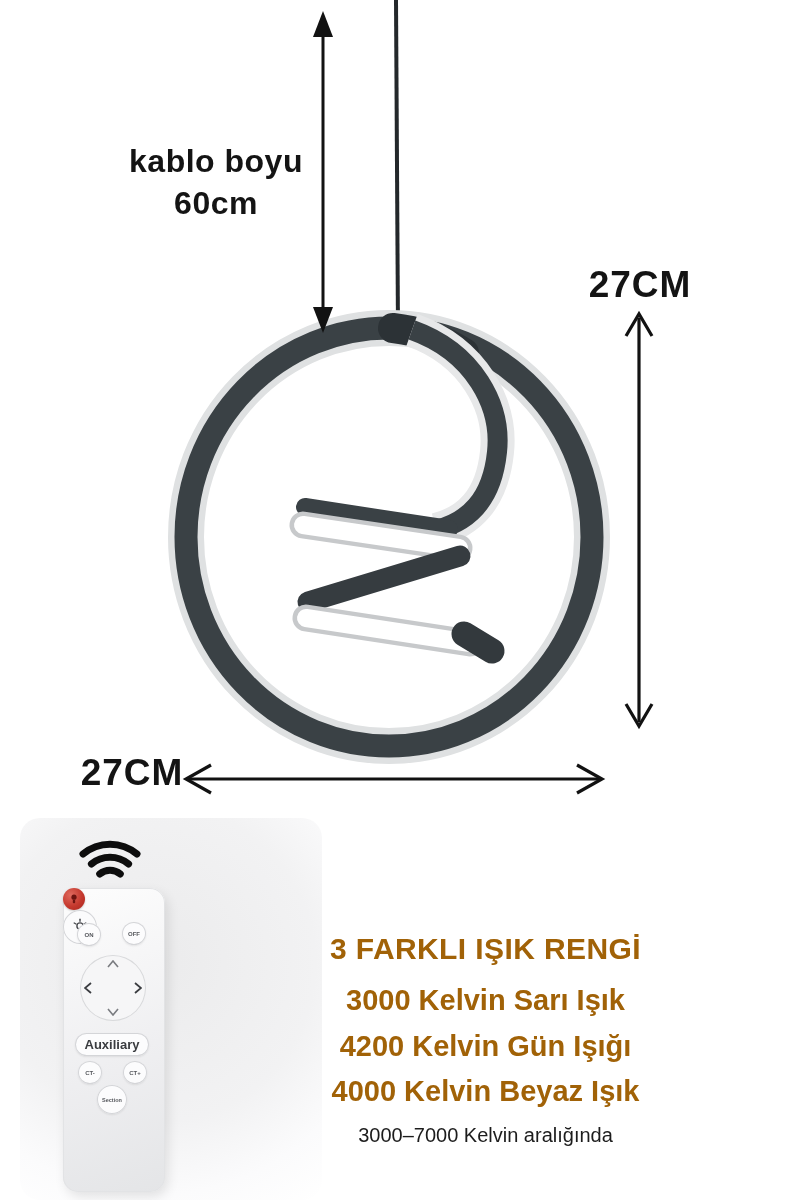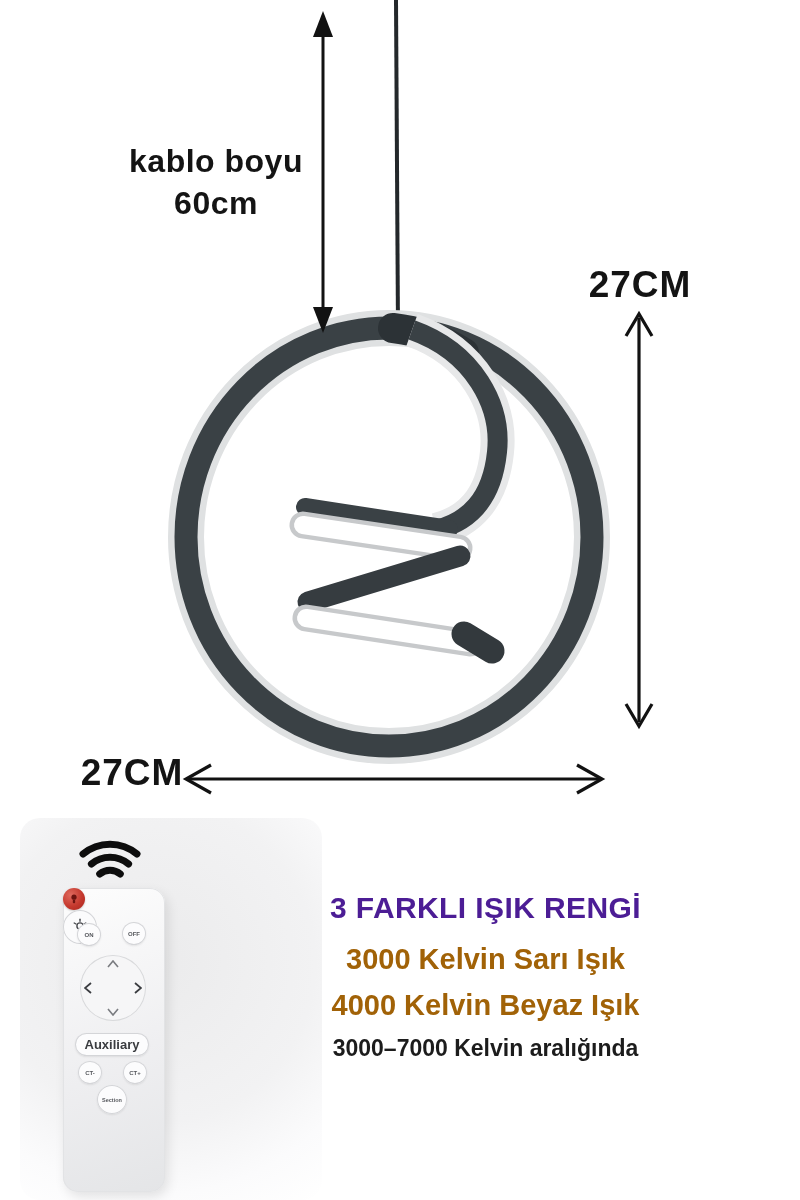--- a/index.html
+++ b/index.html
@@ -17,25 +17,25 @@
     font-size:32px;font-weight:700;line-height:42px;color:#141414;
     letter-spacing:.5px;
   }
   .dim-height{left:565px;top:264px;width:150px;text-align:center;
     font-size:37px;font-weight:700;color:#141414;letter-spacing:1px;}
   .dim-width{left:57px;top:752px;width:150px;text-align:center;
     font-size:37px;font-weight:700;color:#141414;letter-spacing:1px;}
 
   
   .info{left:303px;top:891px;width:365px;text-align:center;}
-  .info-title{font-size:30px;font-weight:700;color:#4c1d95;letter-spacing:.4px;}
+  .info-title{font-size:30px;font-weight:700;color:#a16207;letter-spacing:.4px;margin-top:41px;}
   .info-lines{margin-top:12px;}
   .info-line{font-size:29px;font-weight:700;line-height:45.5px;color:#a16207;}
   .info-notes{margin-top:6px;}
-  .note-line{font-size:23px;font-weight:700;line-height:28px;color:#1c1c1c;}
+  .note-line{font-size:20px;font-weight:400;line-height:28px;color:#1c1c1c;}
 
   
   .remote-backdrop{
     left:20px;top:818px;width:302px;height:382px;border-radius:20px;
     background:radial-gradient(circle at 45% 38%,#ebebec 0%,#f2f2f3 55%,#fbfbfc 80%,#ffffff 100%);
   }
   .remote-body{
     left:63px;top:888px;width:102px;height:304px;border-radius:15px;
     background:linear-gradient(160deg,#fdfdfd 0%,#efeff1 55%,#e4e5e7 100%);
     box-shadow:inset 0 0 0 1px #e2e3e5, 3px 5px 12px rgba(0,0,0,.10);
@@ -168,20 +168,21 @@
     <div class="btn-aux">Auxiliary</div>
     <div class="rbtn btn-ctm">CT-</div>
     <div class="rbtn btn-ctp">CT+</div>
     <div class="rbtn btn-sec">Section</div>
   </div>
 
   <div class="abs info">
     <div class="info-title">3 FARKLI IŞIK RENGİ</div>
     <div class="info-lines">
       <div class="info-line">3000 Kelvin Sarı Işık</div>
+      <div class="info-line">4200 Kelvin Gün Işığı</div>
       <div class="info-line">4000 Kelvin Beyaz Işık</div>
     </div>
     <div class="info-notes">
       <div class="note-line">3000–7000 Kelvin aralığında</div>
     </div>
   </div>
 
 </div>
 
 </body></html>

